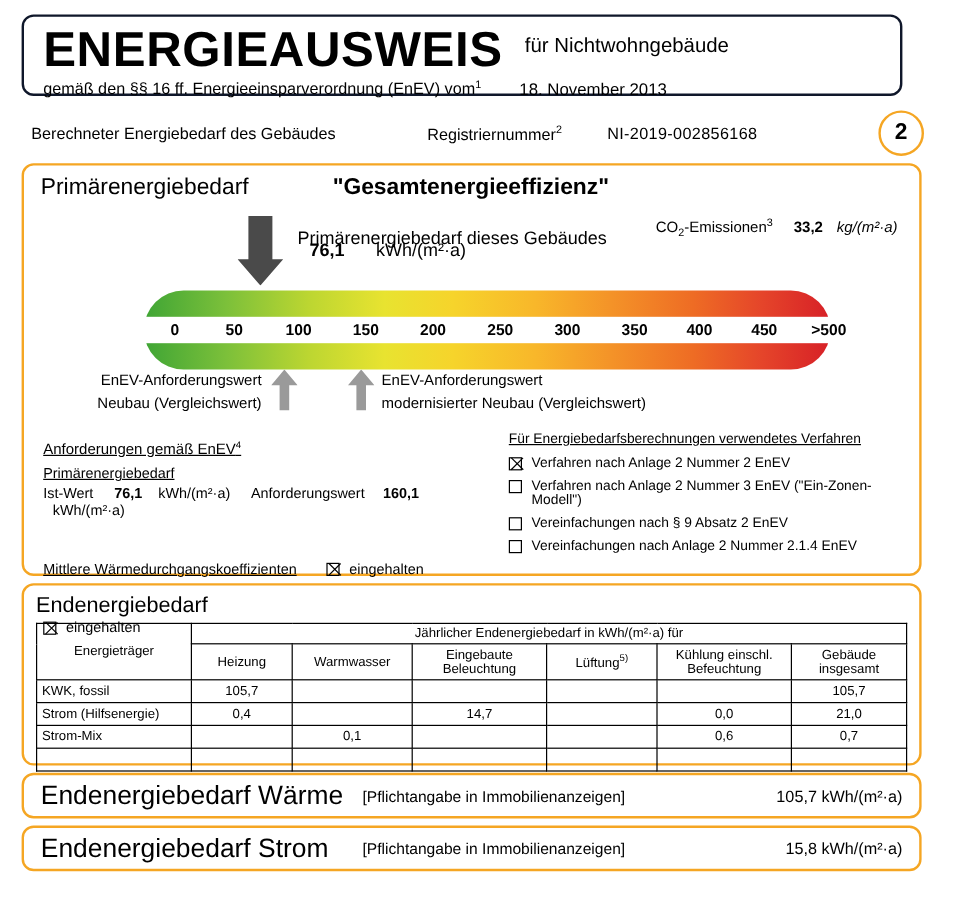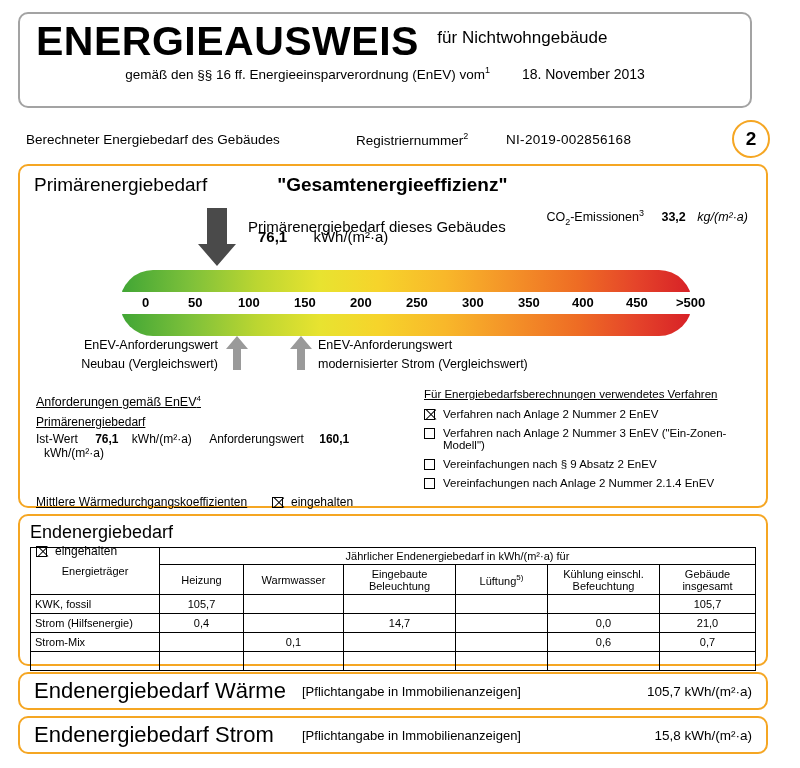--- a/index.html
+++ b/index.html
@@ -7,44 +7,43 @@
     width: 800px; height: 768px;
     background: #ffffff;
     font-family: "Liberation Sans", sans-serif;
     color: #000;
     overflow: hidden;
   }
   .page { position: relative; width: 800px; height: 768px; padding: 8px 12px; }
 
   
   .header-box {
-    border: 2px solid #a3a3a3;
+    border: 2px solid #0f172a;
     border-radius: 10px;
     padding: 6px 16px 10px 16px;
     margin: 4px 36px 0 6px;
     position: relative;
-    height: 96px;
+    height: 68px;
   }
   .title-main {
     font-size: 41px;
     font-weight: bold;
     letter-spacing: 0.5px;
     line-height: 1.05;
     display: inline-block;
   }
   .title-sub {
     font-size: 17px;
     display: inline-block;
     margin-left: 14px;
     vertical-align: 12px;
   }
   .title-legal {
     font-size: 13.5px;
     margin-top: 2px;
-    text-align: center;
   }
   .title-legal .sup { font-size: 9px; vertical-align: super; }
   .title-date { display: inline-block; margin-left: 28px; font-size: 14px; }
 
   
   .reg-row {
     display: flex;
     align-items: center;
     margin: 14px 6px 8px 14px;
     font-size: 13.5px;
@@ -260,21 +259,21 @@
     <svg class="req-arrow-right" viewBox="0 0 22 34">
       <polygon points="11,0 22,13 15,13 15,34 7,34 7,13 0,13" fill="#9a9a9a"></polygon>
     </svg>
 
     <div class="req-left-text">
       <div>EnEV-Anforderungswert</div>
       <div>Neubau (Vergleichswert)</div>
     </div>
     <div class="req-right-text">
       <div>EnEV-Anforderungswert</div>
-      <div>modernisierter Strom (Vergleichswert)</div>
+      <div>modernisierter Neubau (Vergleichswert)</div>
     </div>
 
     <div class="req-section">
       <div class="req-h u"><span>Anforderungen gemäß EnEV</span><span class="sup">4</span></div>
       <div class="req-sub u">Primärenergiebedarf</div>
       <div class="req-line">
         <span>Ist-Wert</span>
         <span class="b" style="margin-left:14px">76,1</span>
         <span style="margin-left:10px">kWh/(m²·a)</span>
         <span style="margin-left:14px">Anforderungswert</span>

